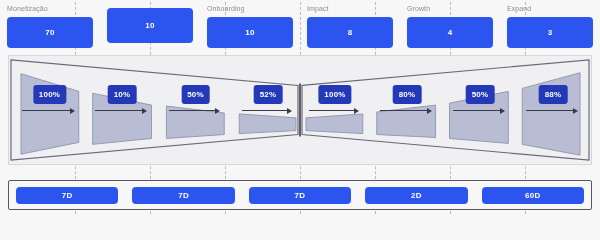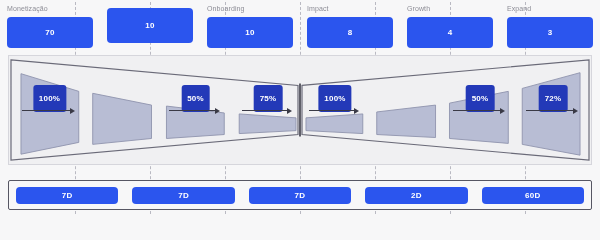--- a/index.html
+++ b/index.html
@@ -90,21 +90,21 @@
   .stage-cell {
     position: absolute;
     top: 0;
     height: 110px;
   }
   .pct-badge {
     position: absolute;
     left: 50%;
     transform: translateX(-50%);
     top: 30px;
-    height: 27px;
+    height: 19px;
     padding: 0 6px;
     border-radius: 3px;
     background: #2339b8;
     color: #fff;
     font-size: 8px;
     font-weight: bold;
     letter-spacing: .2px;
     display: flex;
     align-items: center;
     justify-content: center;
@@ -232,56 +232,70 @@
   <div class="stage-layer">
 
     <div class="stage-cell" style="left:10px;width:63px">
       <div class="pct-badge">100%</div>
       <div class="arrow-wrap">
         <div class="arrow-line"></div>
           <div class="arrow-head"></div>
       </div>
     </div>
 
+    <div class="stage-cell" style="left:83px;width:62px">
+      <div class="pct-badge">10%</div>
+      <div class="arrow-wrap">
+        <div class="arrow-line"></div>
+          <div class="arrow-head"></div>
+      </div>
+    </div>
 
     <div class="stage-cell" style="left:157px;width:61px">
       <div class="pct-badge">50%</div>
       <div class="arrow-wrap">
         <div class="arrow-line"></div>
           <div class="arrow-head"></div>
       </div>
     </div>
 
     <div class="stage-cell" style="left:230px;width:60px">
-      <div class="pct-badge">75%</div>
+      <div class="pct-badge">52%</div>
       <div class="arrow-wrap">
         <div class="arrow-line"></div>
           <div class="arrow-head"></div>
       </div>
     </div>
 
     <div class="stage-cell" style="left:297px;width:60px">
       <div class="pct-badge">100%</div>
       <div class="arrow-wrap">
         <div class="arrow-line"></div>
           <div class="arrow-head"></div>
       </div>
     </div>
 
+    <div class="stage-cell" style="left:368px;width:62px">
+      <div class="pct-badge">80%</div>
+      <div class="arrow-wrap">
+        <div class="arrow-line"></div>
+          <div class="arrow-head"></div>
+      </div>
+    </div>
 
     <div class="stage-cell" style="left:441px;width:62px">
       <div class="pct-badge">50%</div>
       <div class="arrow-wrap">
         <div class="arrow-line"></div>
           <div class="arrow-head"></div>
       </div>
     </div>
 
     <div class="stage-cell" style="left:514px;width:62px">
-      <div class="pct-badge">72%</div>
+      <div class="pct-badge">88%</div>
       <div class="arrow-wrap">
         <div class="arrow-line"></div>
           <div class="arrow-head"></div>
       </div>
     </div>
 
   </div>
 
   <div class="bottom-row">
     <div class="dur-col">

